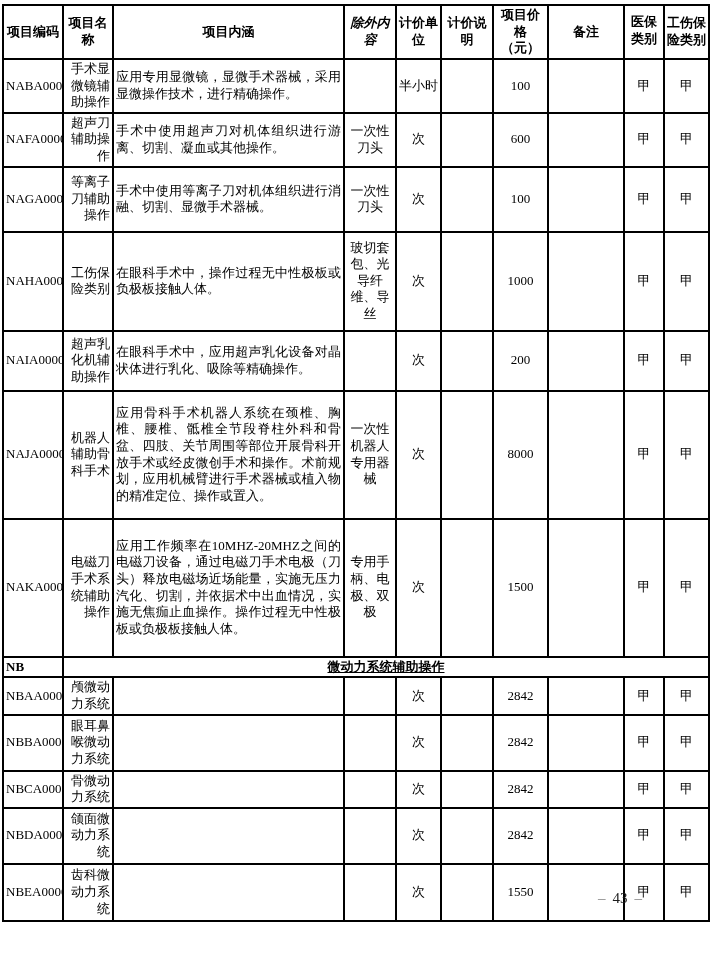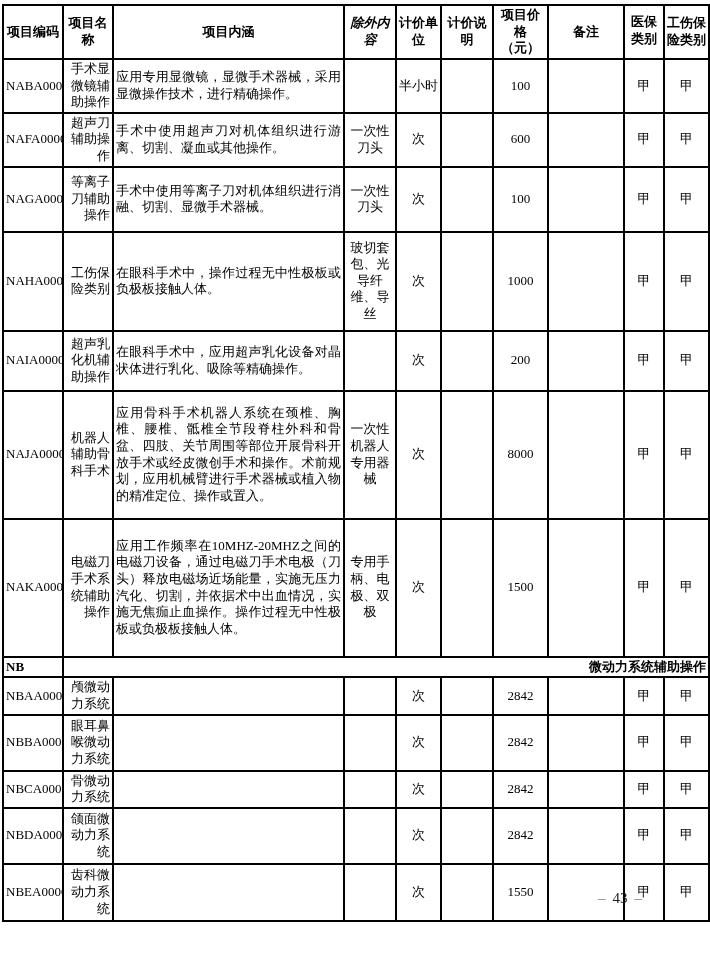--- a/index.html
+++ b/index.html
@@ -46,21 +46,21 @@
     font-size: 11.5px;
     text-align: left;
     padding: 1px 2px 1px 3px;
     white-space: nowrap;
     word-break: normal;
   }
   .c-name   { text-align: right; padding: 1px 4px; }
   .c-desc   { text-align: justify; padding: 2px 4px; }
   .c-center { text-align: center; padding: 1px 2px; }
   .section-row td { font-weight: bold; }
-  .c-section-title { text-align: right; padding: 1px 4px; }
+  .c-section-title { text-align: center; padding: 1px 4px; text-decoration: underline; }
 
   .page-footer {
     position: absolute;
     top: 888px;
     right: 68px;
     font-size: 15px;
     line-height: 20px;
     white-space: nowrap;
   }
   .page-footer .dash { color: #7f7f7f; }

